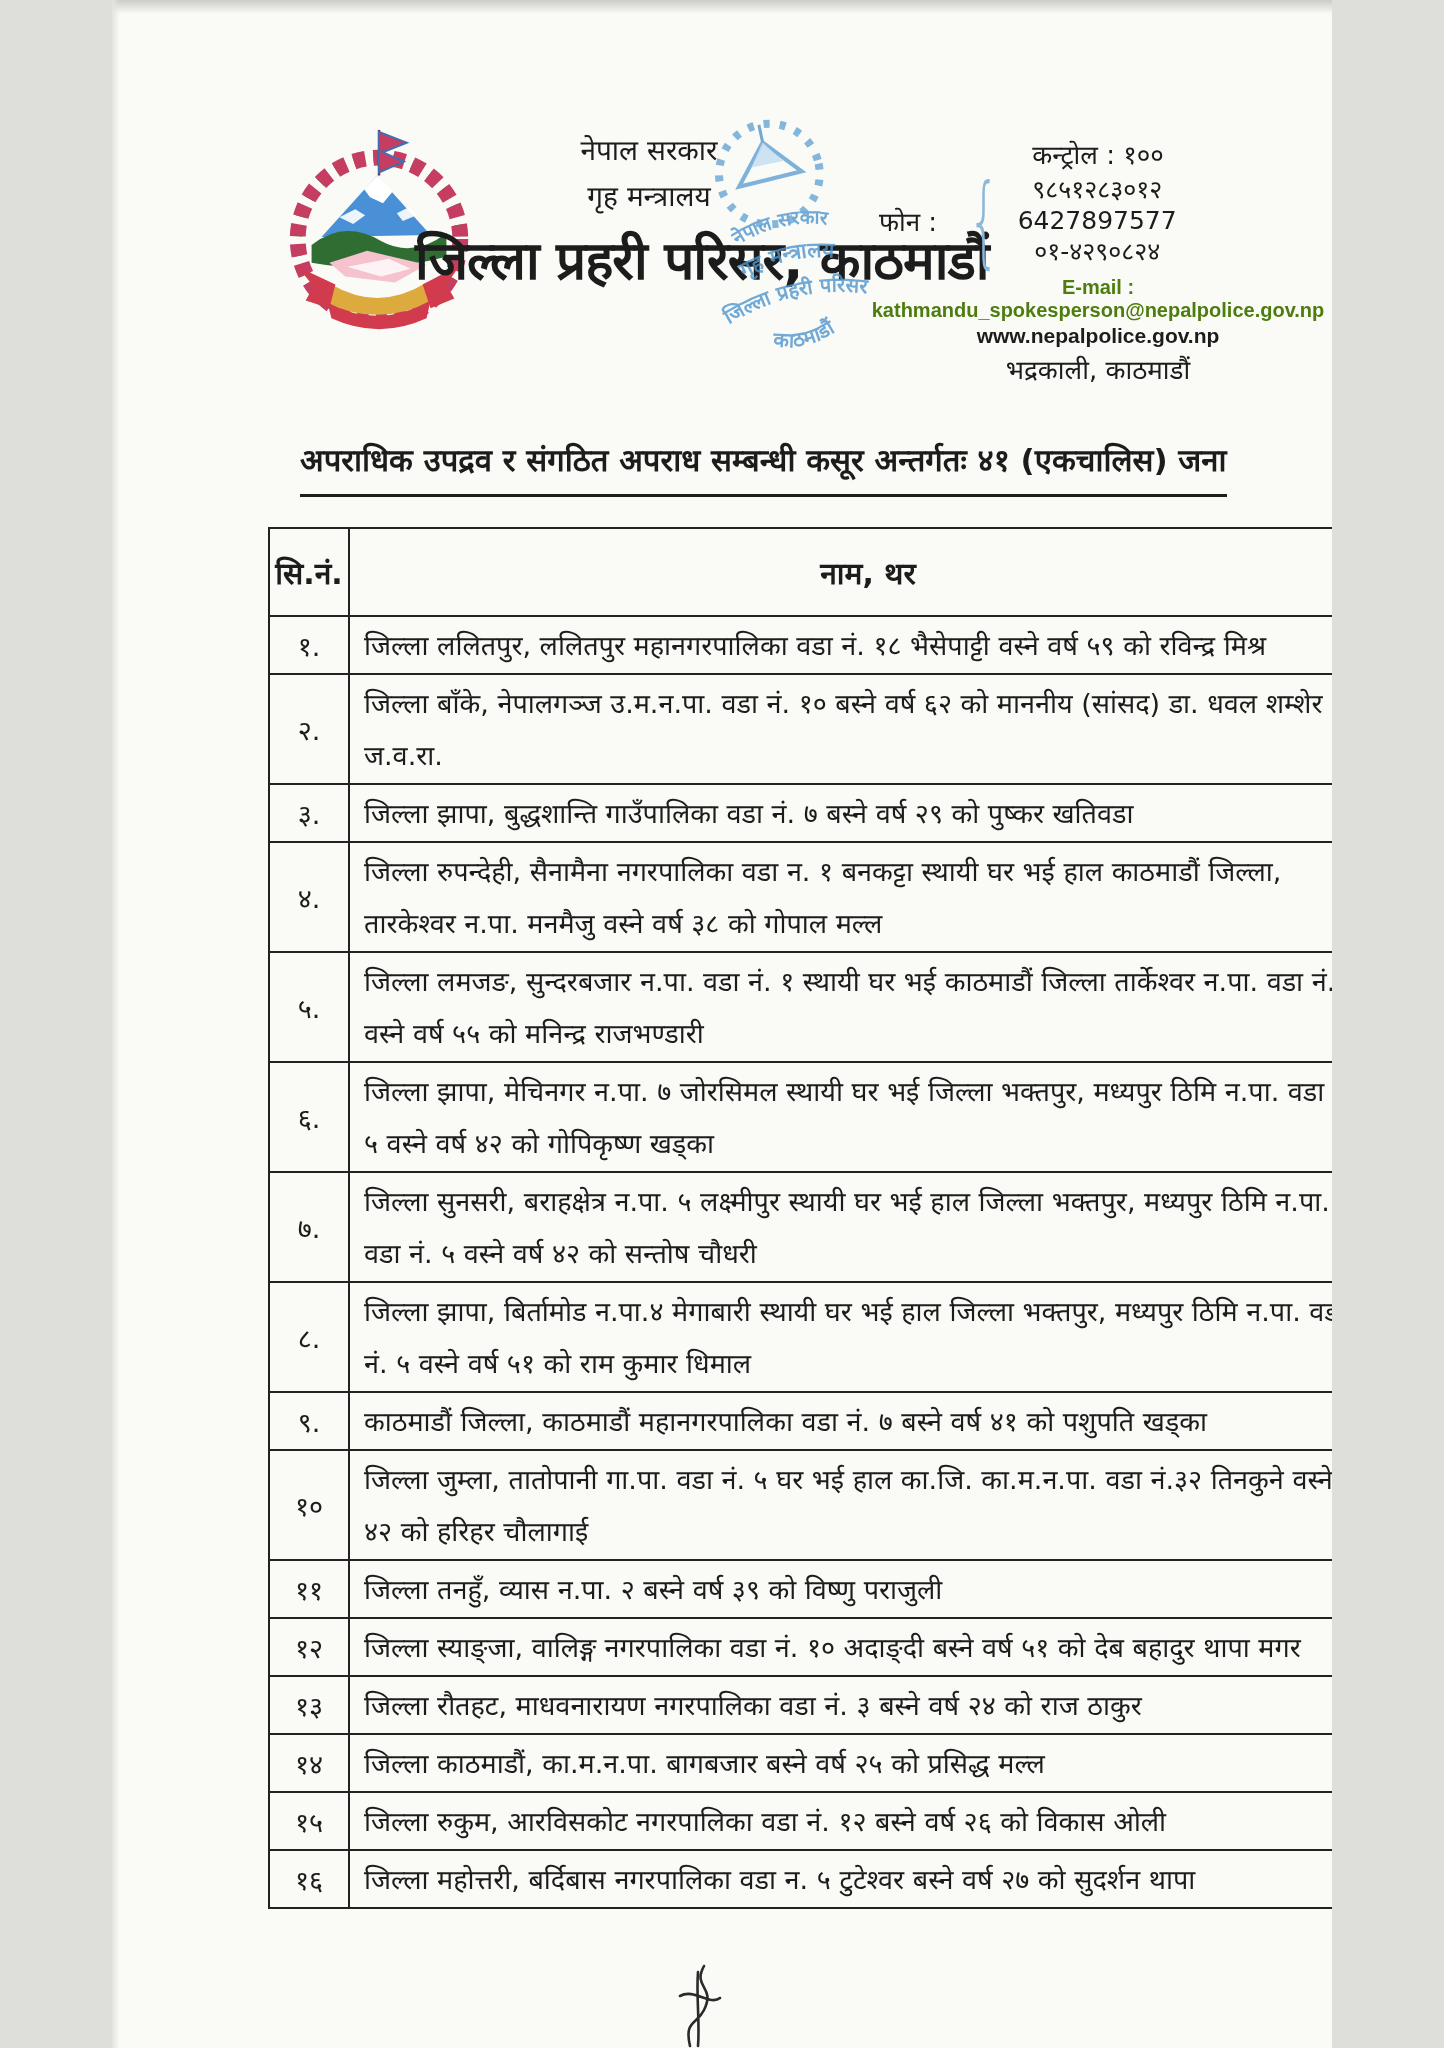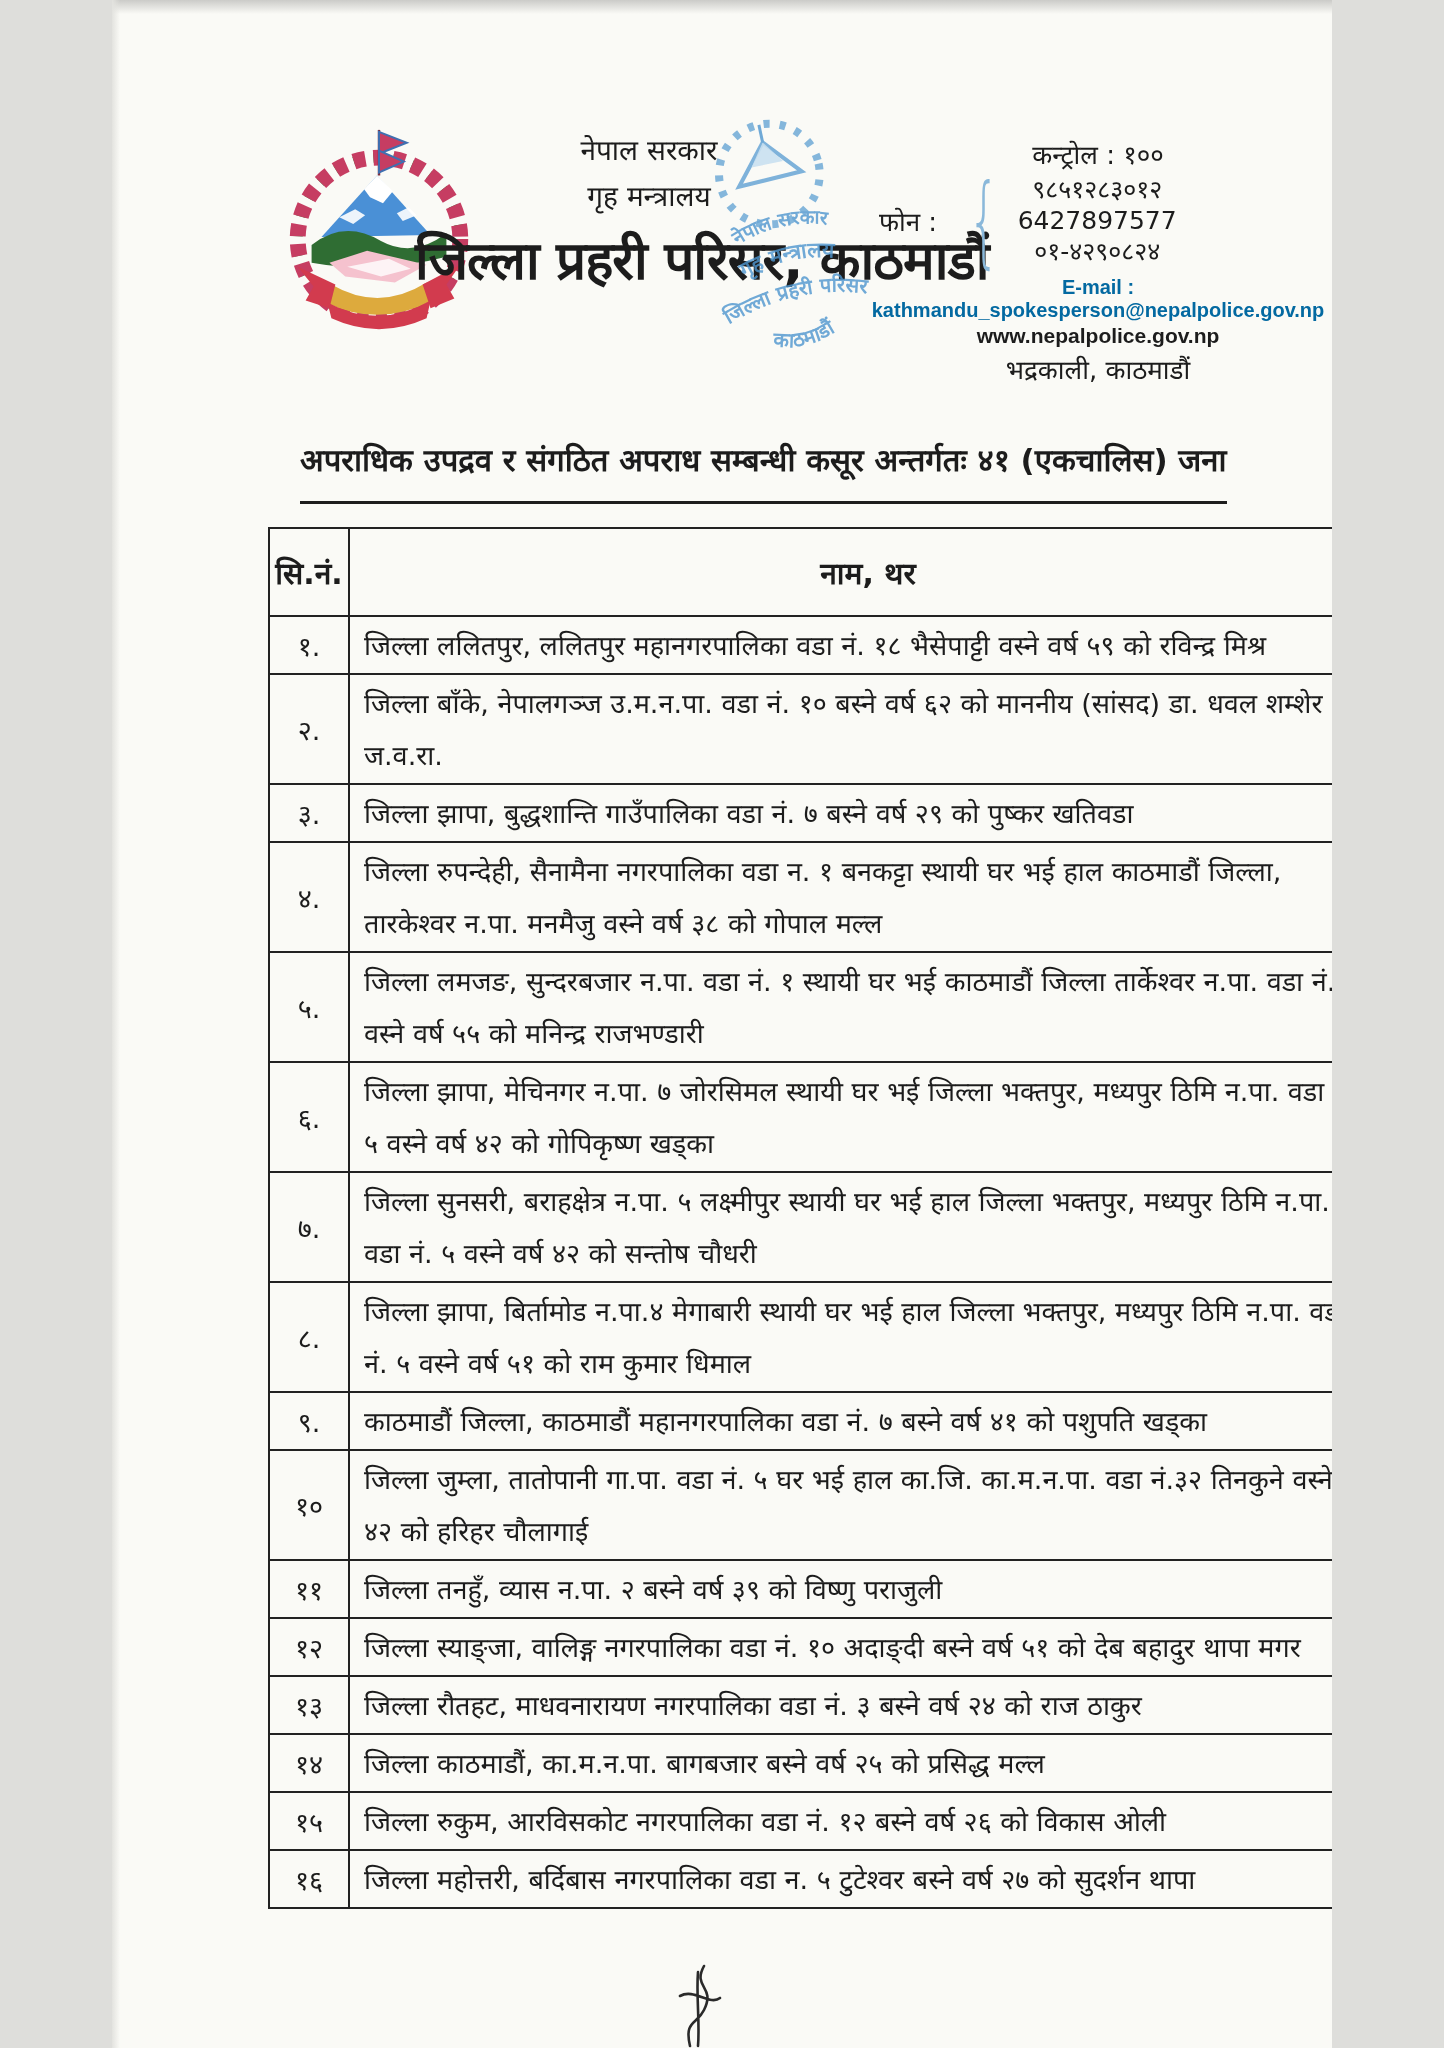--- a/index.html
+++ b/index.html
@@ -33,29 +33,29 @@
   .contact { position:absolute; left:752px; top:136px; z-index:2;text-align:center; }
   .control { font-size:26px; }
   .phone-row { display:flex; align-items:center; margin-top:2px; }
   .phone-label { font-size:26px; width:88px; flex:0 0 auto; }
   .brace {
     font-size:100px; line-height:92px; color:#8ab8da; font-weight:100;
     transform:scaleX(.5); transform-origin:center; flex:0 0 auto;
     font-family:"DejaVu Sans", sans-serif;
   }
   .phones { font-size:25px; line-height:31px; margin-left:2px; }
-  .email-line { margin-top:9px; font-family:"Liberation Sans", sans-serif; font-size:20px; font-weight:600; color:#0369a1; }
+  .email-line { margin-top:9px; font-family:"Liberation Sans", sans-serif; font-size:20px; font-weight:600; color:#4d7c0f; }
   .website  { font-family:"Liberation Sans", sans-serif; font-size:21px; font-weight:700; margin-top:2px; }
   .address  { font-size:26px; margin-top:3px; }
 
   
   .doc-title {
     position:absolute; left:188px; top:438px; z-index:2;
     font-size:31px; font-weight:700;
-    padding-bottom:21px; border-bottom:3px solid #1d1d1d;
+    padding-bottom:14px; border-bottom:3px solid #1d1d1d;
   }
 
   
   table.doc-table {
     position:absolute; left:156px; top:527px; width:1120px;
     border-collapse:collapse; z-index:2;
   }
   .doc-table th, .doc-table td { border:2.5px solid #222; }
   .doc-table thead th { height:84px; font-size:30px; font-weight:700; text-align:center; }
   .doc-table th.sn-h { width:76px; }

